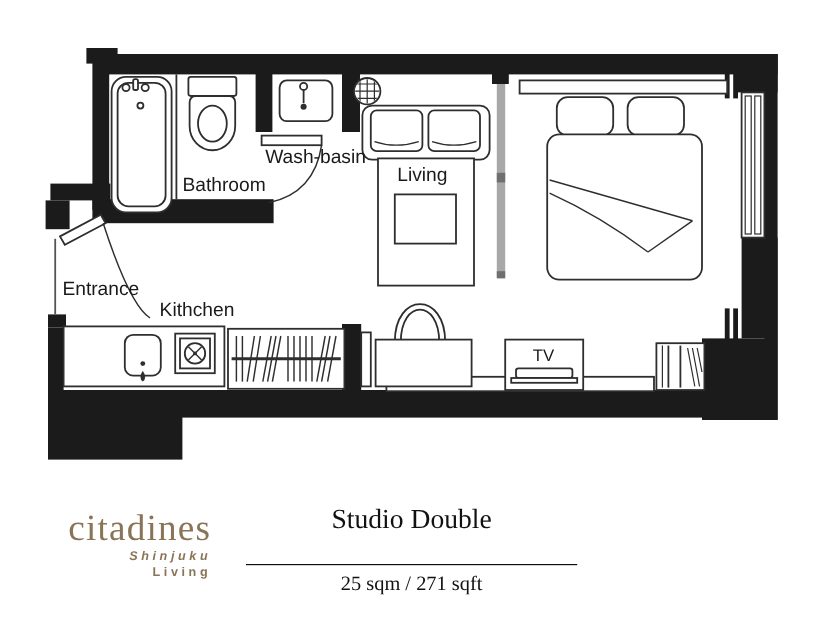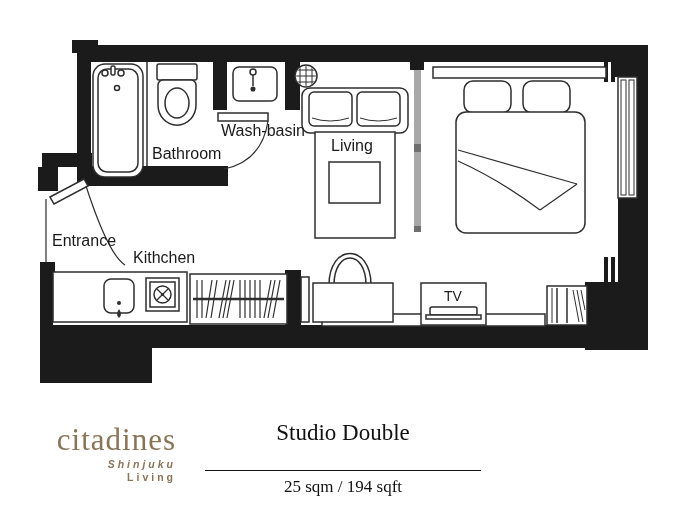--- a/index.html
+++ b/index.html
@@ -233,16 +233,16 @@
   </svg>
 
   <div class="logo-block">
     <div class="logo-text">citadines</div>
     <div class="logo-sub">Shinjuku</div>
     <div class="logo-sub2">Living</div>
   </div>
 
   <div class="title-block">
     <div class="room-name">Studio Double</div>
-    <div class="room-area">25 sqm / 194 sqft</div>
+    <div class="room-area">25 sqm / 271 sqft</div>
   </div>
 
 </div>
 
 </body></html>

